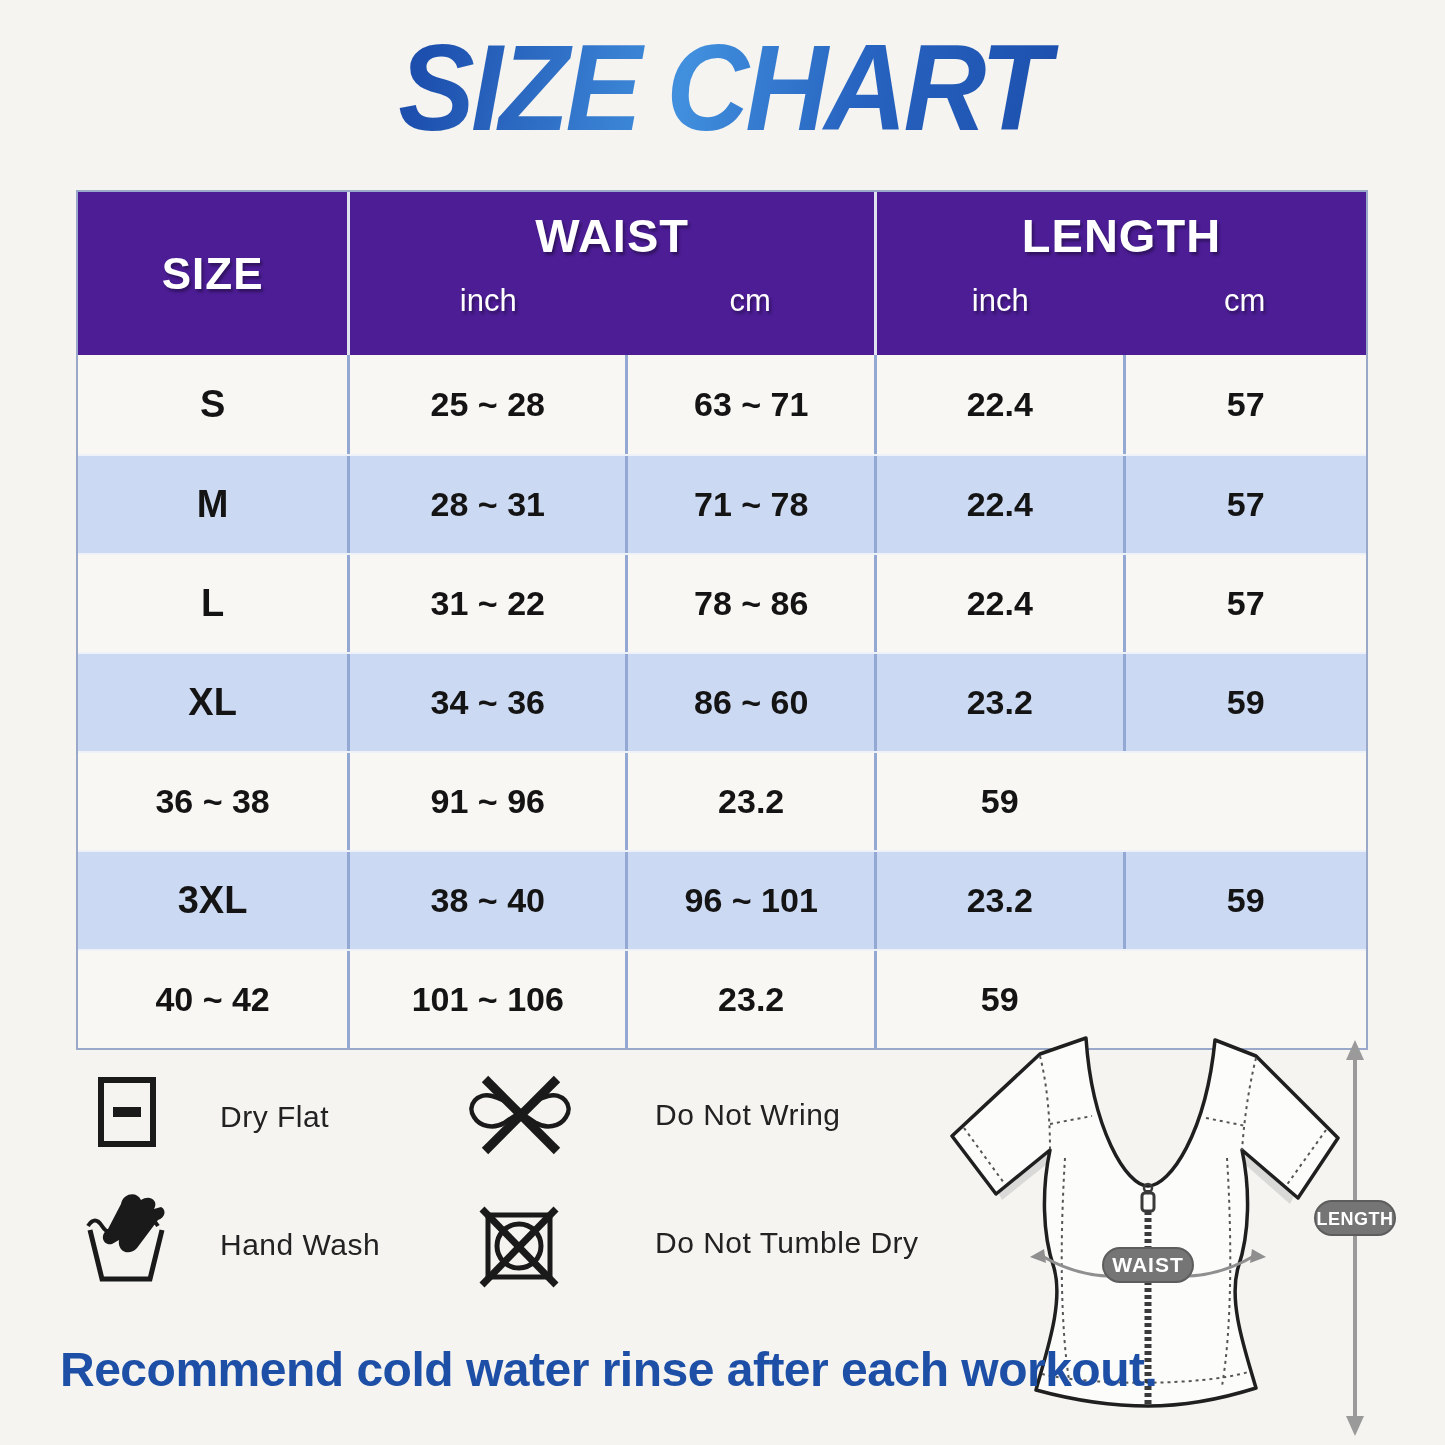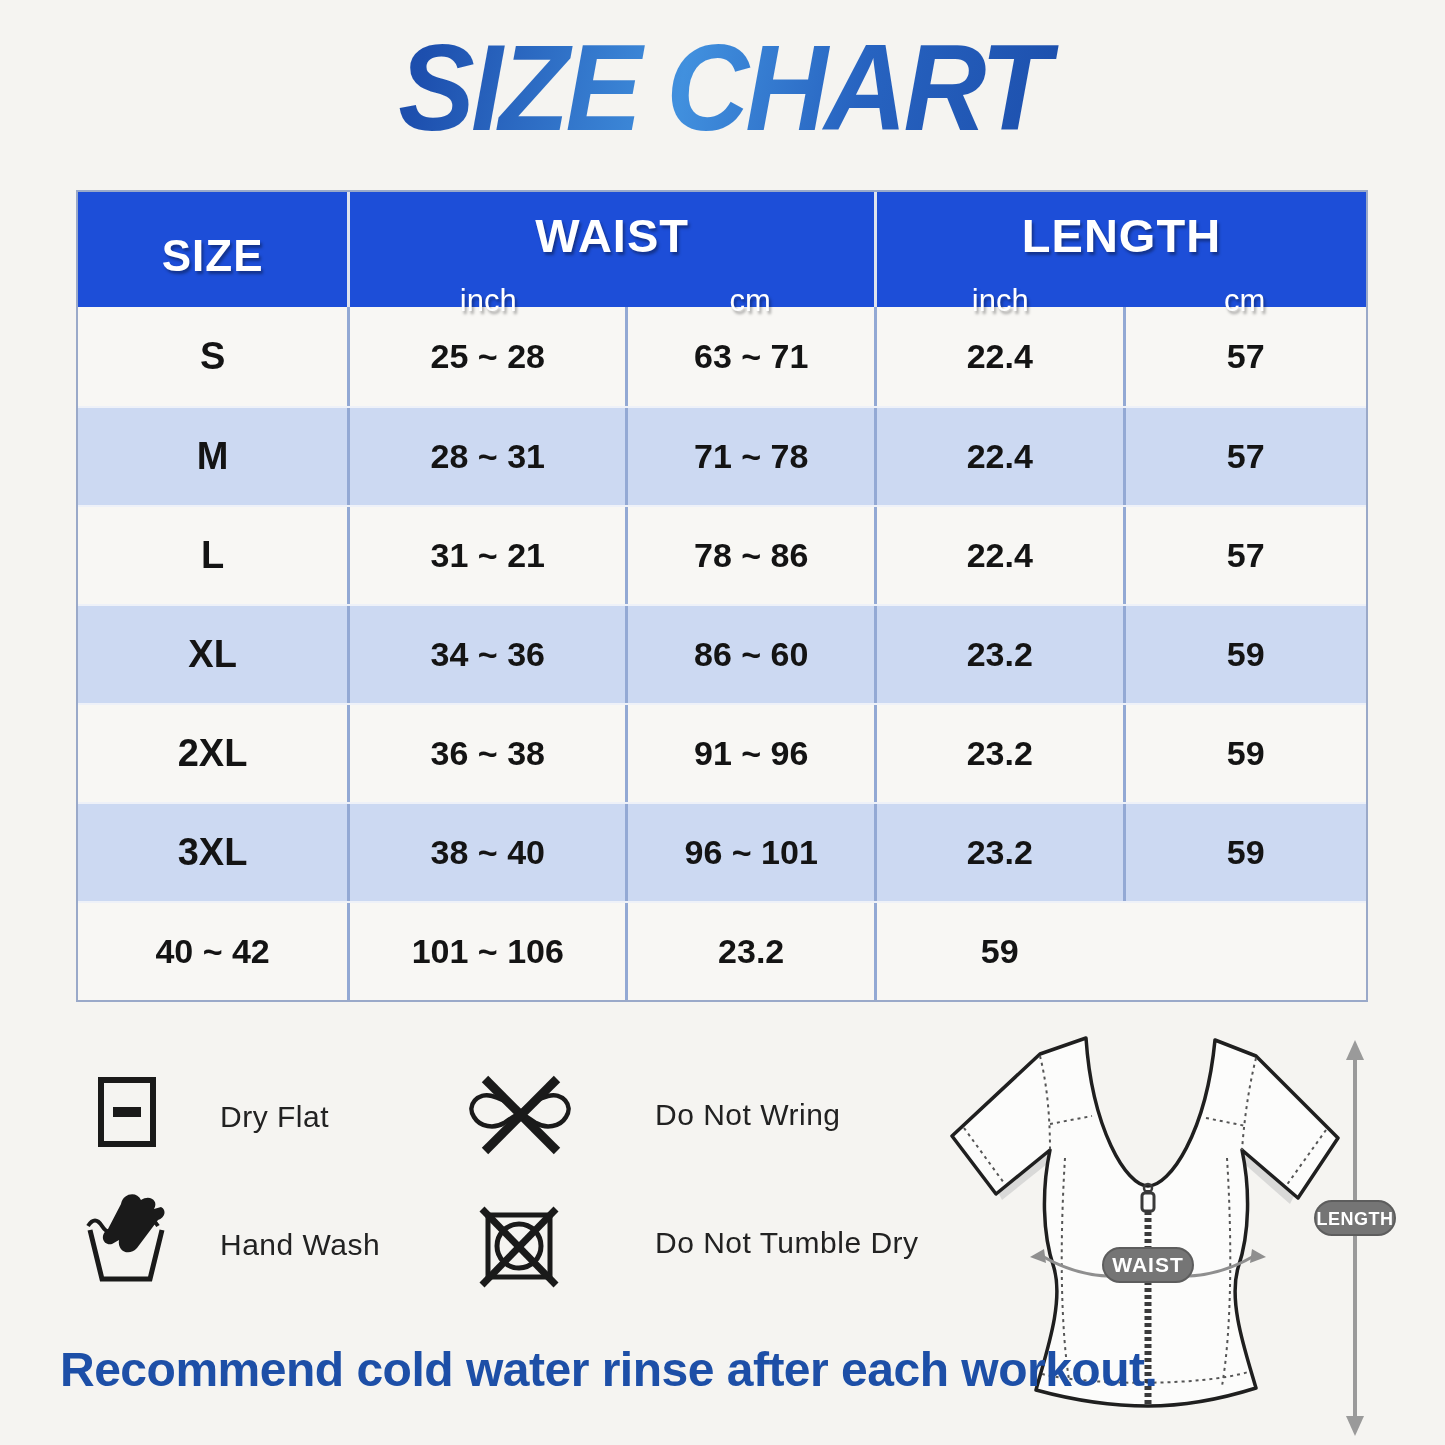--- a/index.html
+++ b/index.html
@@ -22,21 +22,21 @@
     color:transparent; -webkit-text-fill-color:transparent;
   }
 
   
   .size-table {
     position:absolute; left:76px; top:190px; width:1292px;
     border:2px solid #9aa9c9; background:#f8f7f4;
   }
   .thead {
     display:grid; grid-template-columns:20.9% 40.9% 38.2%;
-    background:#1d4ed8; height:115px; color:#ffffff;
+    background:#4c1d95; height:163px; color:#ffffff;
   }
   .th { text-shadow:2px 3px 3px rgba(0,0,0,0.35); }
   .th + .th { border-left:3px solid #dfe3ee; }
   .th-size { display:flex; align-items:center; justify-content:center;
     font-size:44px; font-weight:bold; letter-spacing:1px; }
   .th-group { padding-top:16px; }
   .group-label { text-align:center; font-size:47px; font-weight:bold; letter-spacing:1px; }
   .units { display:grid; margin-top:20px; }
   .units-waist  { grid-template-columns:52.7% 47.3%; }
   .units-length { grid-template-columns:50.4% 49.6%; }
@@ -103,34 +103,33 @@
       </div>
       <div class="tr row-blue">
         <div class="td td-size">M</div>
         <div class="td">28 ~ 31</div>
         <div class="td">71 ~ 78</div>
         <div class="td">22.4</div>
         <div class="td">57</div>
       </div>
       <div class="tr row-light">
         <div class="td td-size">L</div>
-        <div class="td">31 ~ 21</div>
+        <div class="td">31 ~ 22</div>
         <div class="td">78 ~ 86</div>
         <div class="td">22.4</div>
         <div class="td">57</div>
       </div>
       <div class="tr row-blue">
         <div class="td td-size">XL</div>
         <div class="td">34 ~ 36</div>
         <div class="td">86 ~ 60</div>
         <div class="td">23.2</div>
         <div class="td">59</div>
       </div>
       <div class="tr row-light">
-        <div class="td td-size">2XL</div>
         <div class="td">36 ~ 38</div>
         <div class="td">91 ~ 96</div>
         <div class="td">23.2</div>
         <div class="td">59</div>
       </div>
       <div class="tr row-blue">
         <div class="td td-size">3XL</div>
         <div class="td">38 ~ 40</div>
         <div class="td">96 ~ 101</div>
         <div class="td">23.2</div>

